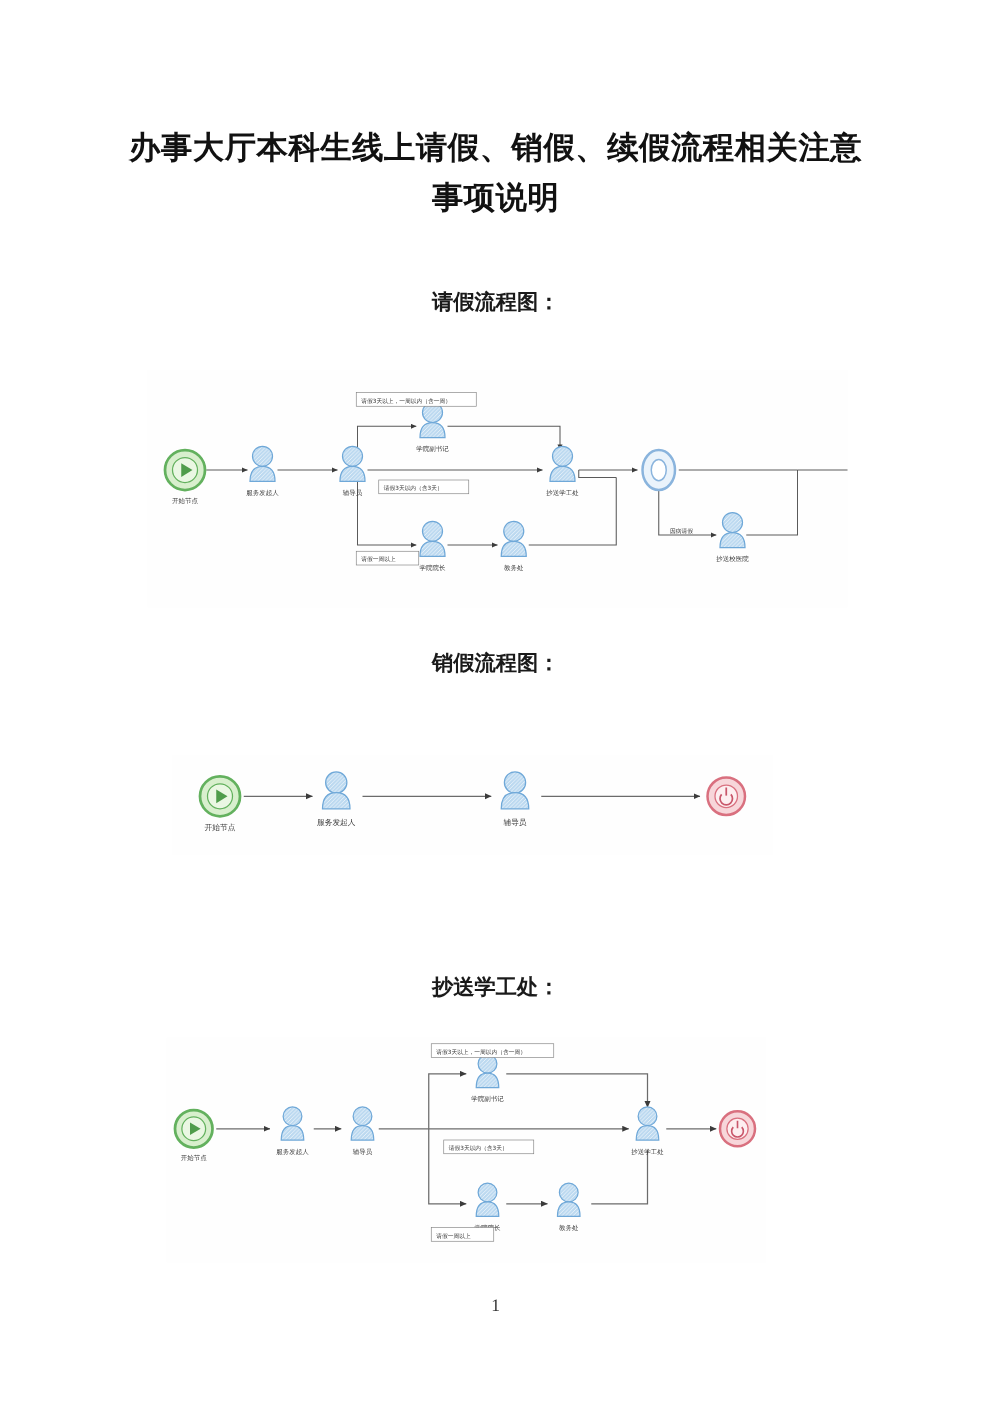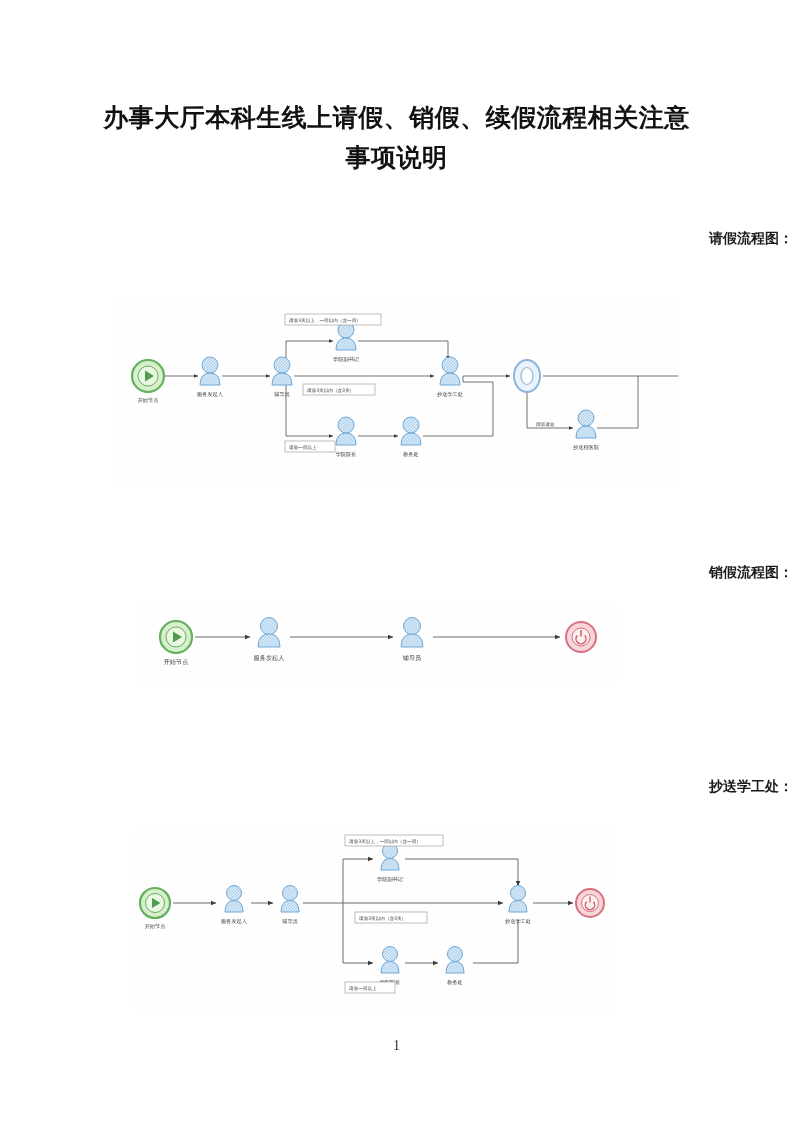--- a/index.html
+++ b/index.html
@@ -24,28 +24,28 @@
     font-weight:bold;
     font-size:25px;
     line-height:40px;
     color:#111111;
     letter-spacing:.5px;
   }
   
   .sec-head{
     position:absolute;
     width:793px;
-    text-align:right;
+    text-align:center;
     font-family:"DejaVu Sans", sans-serif;
     font-weight:bold;
-    font-size:14px;
+    font-size:17px;
     color:#1a1a1a;
   }
   #head1{top:230px;}
-  #head2{top:564px;}
+  #head2{top:519px;}
   #head3{top:778px;}
 
   
   .canvas{
     position:absolute;
     background:#fefefe;
   }
   #chart1{left:118px; top:296px; width:560px; height:190px;}
   #chart2{left:138px; top:604px; width:480px; height:80px;}
   #chart3{left:133px; top:830px; width:480px; height:180px;}

